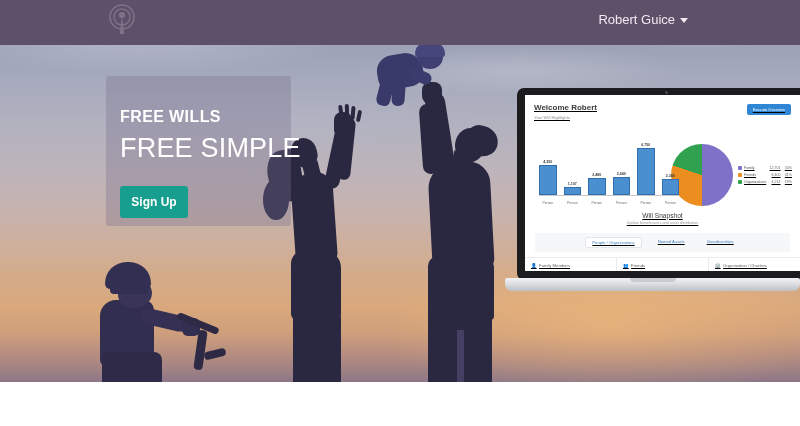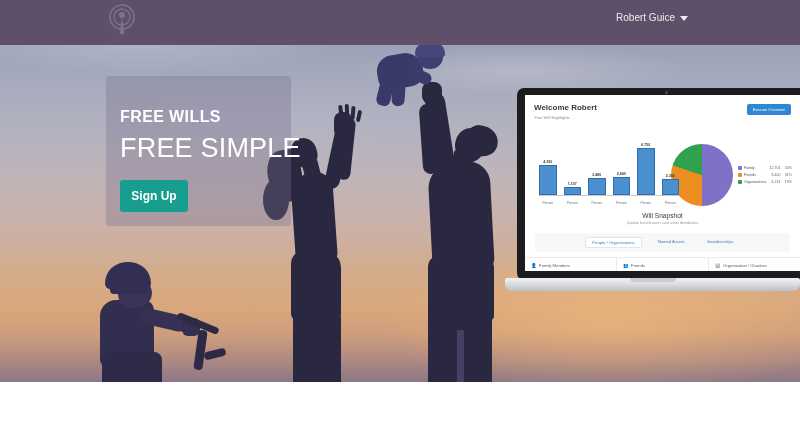--- a/index.html
+++ b/index.html
@@ -111,21 +111,21 @@
     display:flex; align-items:center;
   }
   .brand { position:absolute; left:106px; top:4px; display:flex; align-items:center; gap:6px; }
   .brand-mark { width:32px; height:34px; display:block; }
   .brand-text { font-size:21px; letter-spacing:.2px; line-height:1; }
   .brand-give { color:#f2f0f4; }
   .brand-docs { color:#3fb8ac; }
   .user-menu {
     position:absolute; right:112px; top:12px;
     display:flex; align-items:center; gap:5px;
-    color:#efeaf0; font-size:10px; cursor:pointer;
+    color:#efeaf0; font-size:13px; cursor:pointer;
   }
   .caret {
     width:0; height:0; border-left:4px solid transparent; border-right:4px solid transparent;
     border-top:5px solid #efeaf0; display:inline-block; margin-top:2px;
   }
 
   
   .hero-panel {
     position:absolute; left:106px; top:76px; width:185px; height:150px;
     background:rgba(120,112,140,.34);
@@ -133,32 +133,32 @@
   }
   .hero-eyebrow {
     position:absolute; left:120px; top:108px; z-index:21;
     color:#ffffff; font-size:16px; font-weight:bold; letter-spacing:.4px;
   }
   .hero-title {
     position:absolute; left:120px; top:133px; z-index:21;
     color:#ffffff; font-size:27px; letter-spacing:.2px; white-space:nowrap;
   }
   .signup-btn {
-    position:absolute; left:120px; top:180px; z-index:21;
+    position:absolute; left:120px; top:186px; z-index:21;
     width:68px; height:32px; border:none; border-radius:3px;
     background:#179e8e; color:#ffffff;
     font-family:"Liberation Sans", sans-serif; font-size:12px; font-weight:bold;
     cursor:pointer;
   }
 
   
   .laptop { position:absolute; left:505px; top:88px; width:295px; height:212px; z-index:22; }
   .laptop-lid {
     position:absolute; left:12px; top:0; width:283px; height:192px;
-    background:#1c1c1e; border-radius:7px 0 0 7px; padding:7px 0 9px 8px;
+    background:#1c1c1e; border-radius:7px 0 0 7px; padding:7px 0 9px 8px;text-decoration:underline;
   }
   .laptop-cam { position:absolute; left:148px; top:3px; width:3px; height:3px; border-radius:50%; background:#4a4a4e; }
   .screen {
     width:275px; height:176px; background:#ffffff; overflow:hidden;
     position:relative; border-radius:1px;
   }
   .laptop-base2 {
     position:absolute; left:0; top:190px; width:295px; height:13px;
     background:linear-gradient(to bottom,#f1f2f4 0%,#dcdee1 45%,#bcc0c4 100%);
     border-radius:2px 2px 7px 7px;

